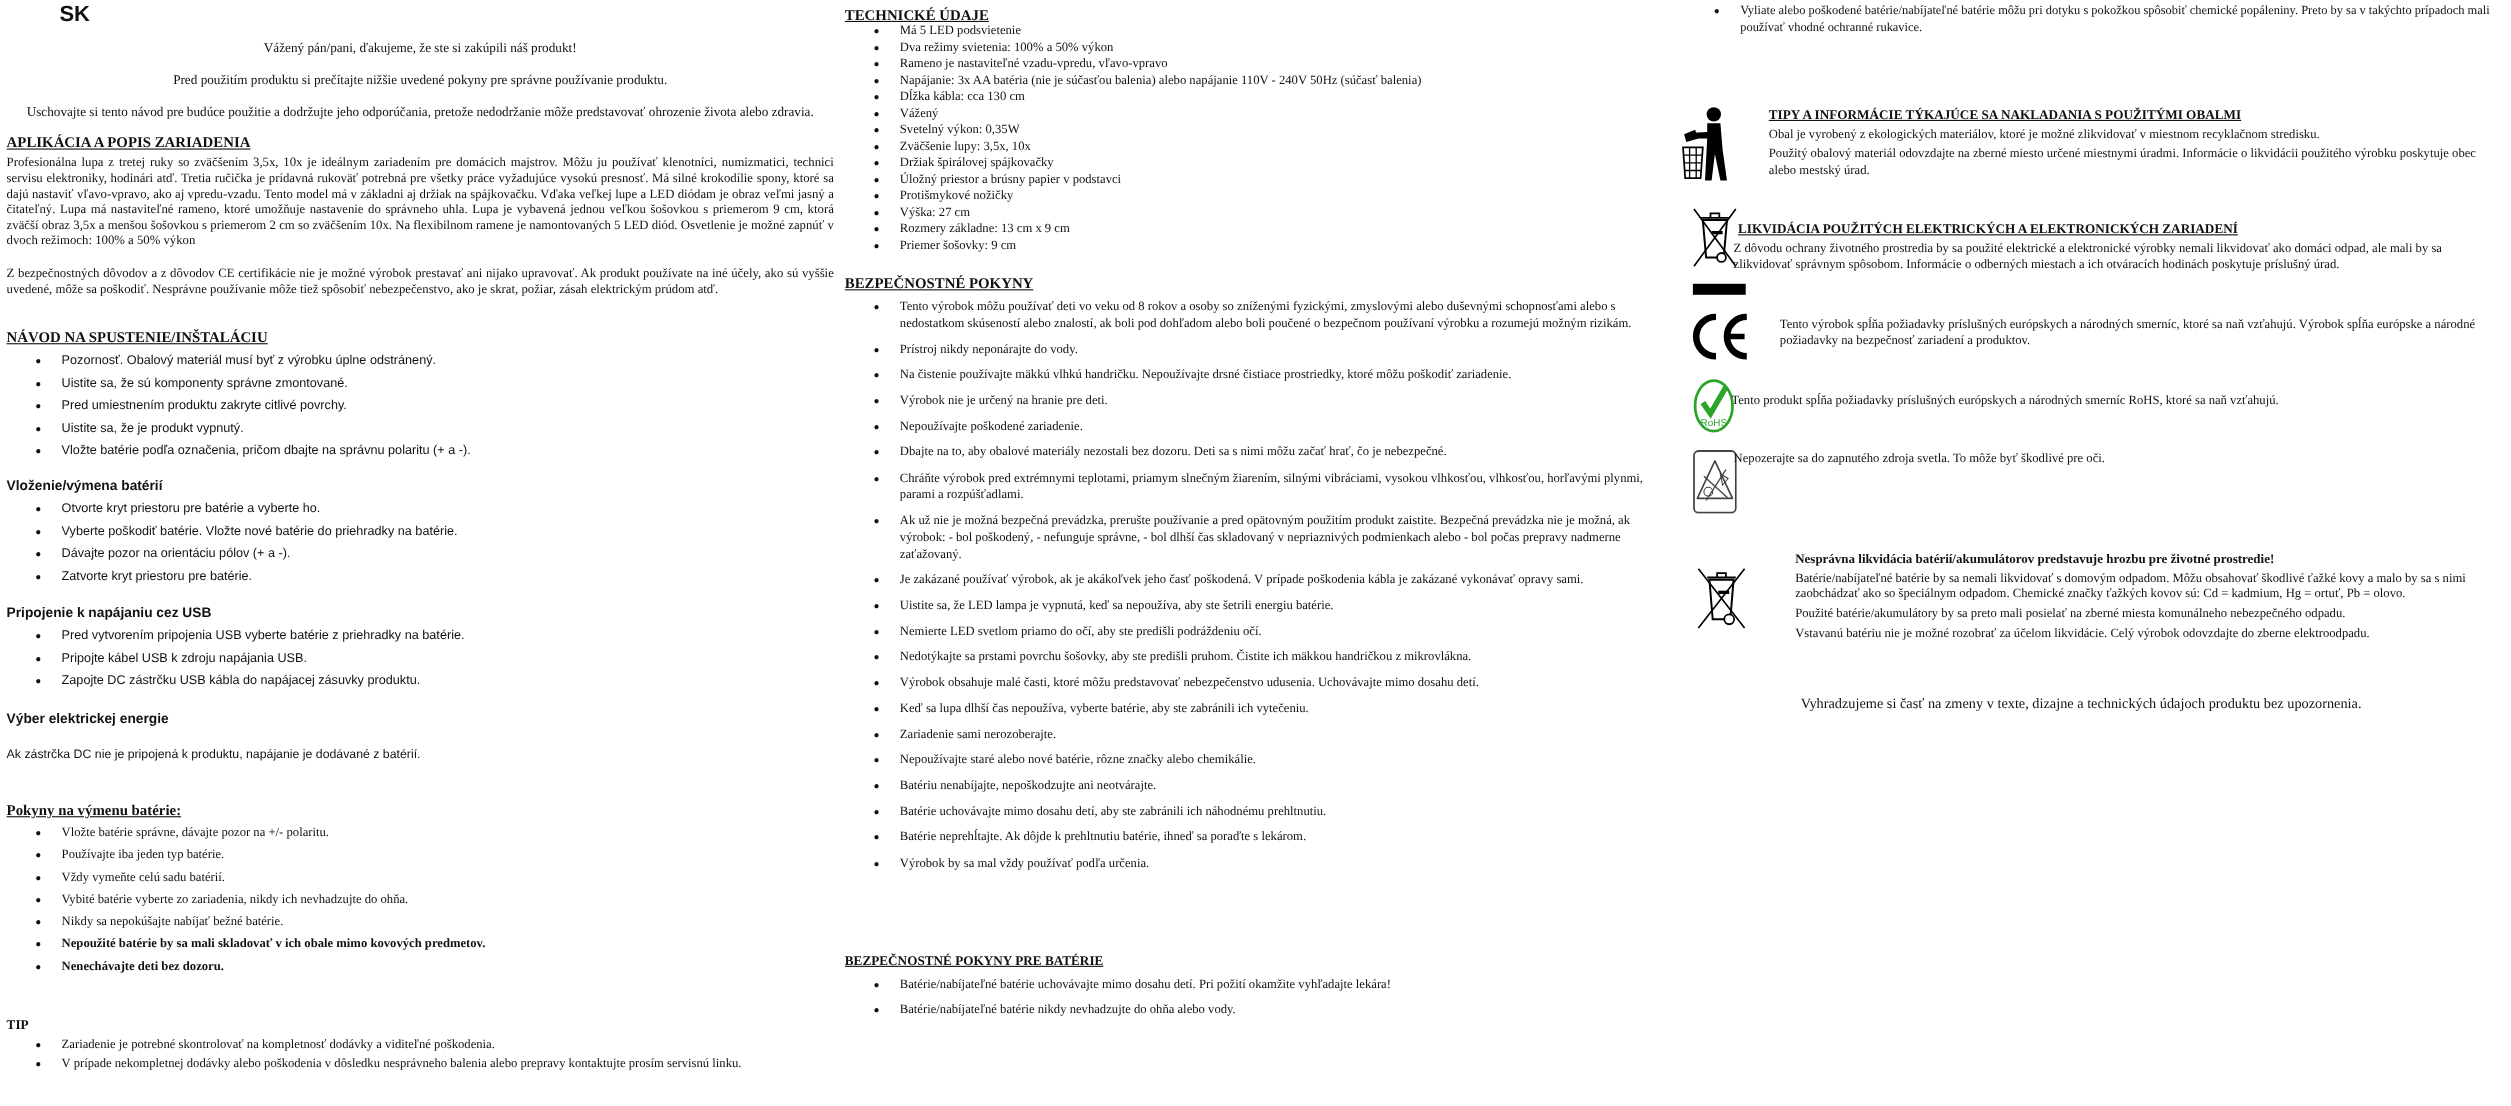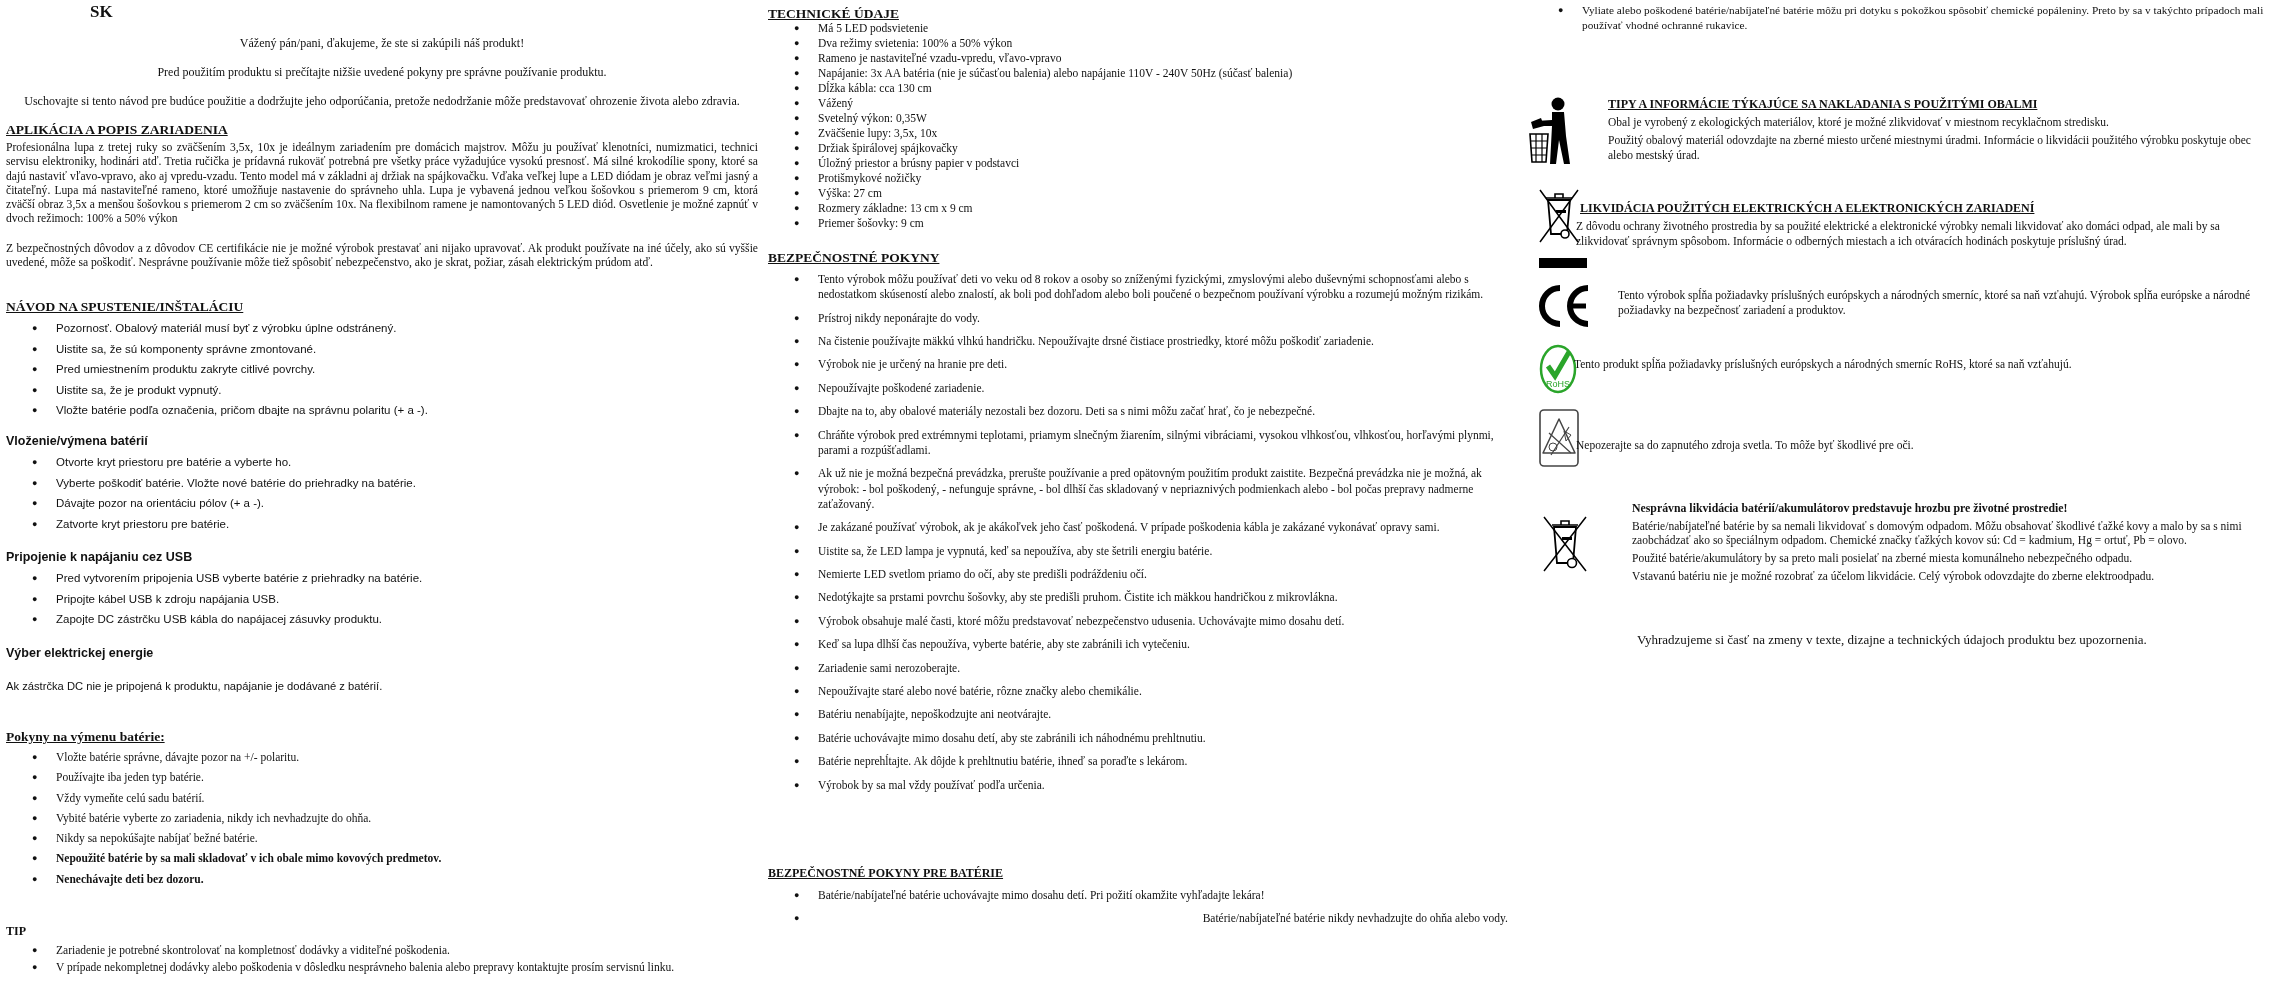--- a/index.html
+++ b/index.html
@@ -1,21 +1,21 @@
 <!DOCTYPE html>
 <html><head>
 <meta charset="utf-8">
 <style>
   html, body { margin:0; padding:0; background:#ffffff; }
   body { width:2283px; height:1005px; position:relative; overflow:hidden; color:#111; font-family:"Liberation Serif", serif; }
   .col { position:absolute; top:0; }
   #col1 { left:6px; width:752px; }
   #col2 { left:768px; width:740px; }
   #col3 { left:1532px; width:745px; }
-  .sk { font-family:Liberation Serif, serif; font-weight:bold; font-size:17px; position:absolute; left:48px; top:2px;margin-left:36px; }
+  .sk { font-family:Liberation Sans, sans-serif; font-weight:bold; font-size:20px; position:absolute; left:48px; top:2px; }
   .center { text-align:center; font-size:12px; position:absolute; left:0; width:752px; }
   .h-ul { font-weight:bold; font-size:13.5px; text-decoration:underline; position:absolute; left:0; white-space:nowrap; }
   .h-sans { font-family:"Liberation Sans", sans-serif; font-weight:bold; font-size:12.5px; position:absolute; left:0; white-space:nowrap; }
   .para { font-size:11.6px; line-height:14.3px; text-align:justify; position:absolute; left:0; width:752px; }
   ul.bl { list-style:none; margin:0; padding:0; position:absolute; }
   ul.bl li { position:relative; padding-left:50px; font-size:11.5px; line-height:14.3px; }
   ul.bl li::before { content:"\25CF"; position:absolute; left:26px; top:0; font-size:9px; }
   .sans li { font-family:"Liberation Sans", sans-serif; font-size:11.2px; }
   .p { font-size:11.5px; position:absolute; white-space:nowrap; }
   .icon { position:absolute; }
@@ -118,21 +118,21 @@
       <li style="line-height: 15.3px; margin-bottom: 8.1px;">Nepoužívajte staré alebo nové batérie, rôzne značky alebo chemikálie.</li>
       <li style="line-height: 15.3px; margin-bottom: 8.1px;">Batériu nenabíjajte, nepoškodzujte ani neotvárajte.</li>
       <li style="line-height: 15.3px; margin-bottom: 8.1px;">Batérie uchovávajte mimo dosahu detí, aby ste zabránili ich náhodnému prehltnutiu.</li>
       <li style="line-height: 15.3px; margin-bottom: 8.1px;">Batérie neprehĺtajte. Ak dôjde k prehltnutiu batérie, ihneď sa poraďte s lekárom.</li>
       <li style="line-height: 15.3px; margin-bottom: 8.1px;">Výrobok by sa mal vždy používať podľa určenia.</li>
     </ul>
 
   <div class="h-ul" style="top:866px; font-size:12px;">BEZPEČNOSTNÉ POKYNY PRE BATÉRIE</div>
   <ul class="bl" id="battery-safety-list" style="top:888px; width:740px;">
       <li style="line-height: 15.3px; margin-bottom: 8.1px;">Batérie/nabíjateľné batérie uchovávajte mimo dosahu detí. Pri požití okamžite vyhľadajte lekára!</li>
-      <li style="line-height: 15.3px; margin-bottom: 23px; text-align: right;">Batérie/nabíjateľné batérie nikdy nevhadzujte do ohňa alebo vody.</li>
+      <li style="line-height: 15.3px; margin-bottom: 23px;">Batérie/nabíjateľné batérie nikdy nevhadzujte do ohňa alebo vody.</li>
     </ul>
 </div>
 
 <div id="col3" class="col">
   <ul class="bl" style="top:3px; width:745px;">
     <li style="line-height:15px; font-size:11.3px;">Vyliate alebo poškodené batérie/nabíjateľné batérie môžu pri dotyku s pokožkou spôsobiť chemické popáleniny. Preto by sa v takýchto prípadoch mali používať vhodné ochranné rukavice.</li>
   </ul>
 
   <div class="icon" style="left:-4px; top:96px; width:48px; height:70px;">
     <svg width="48" height="70" viewBox="0 0 48 70">
@@ -180,21 +180,21 @@
 
   <div class="icon" style="left:7px; top:409px; width:40px; height:58px;">
     <svg width="40" height="58" viewBox="0 0 40 58">
       <rect x="1" y="1" width="38" height="56" rx="4" fill="#fff" stroke="#444" stroke-width="1.6"></rect>
       <path d="M20 10 L36 44 L4 44 Z" fill="none" stroke="#444" stroke-width="1.5" stroke-linejoin="round"></path>
       <circle cx="14" cy="38" r="4" fill="none" stroke="#444" stroke-width="1"></circle>
       <path d="M25 22 L32 26 L27 32 Z" fill="none" stroke="#444" stroke-width="1"></path>
       <path d="M10 24 L32 44 M30 18 L12 46" stroke="#444" stroke-width="1.2"></path>
     </svg>
   </div>
-  <div class="rt" style="left:44px; top:438px; white-space:nowrap;">Nepozerajte sa do zapnutého zdroja svetla. To môže byť škodlivé pre oči.</div>
+  <div class="rt" style="left:44px; top:410px; white-space:nowrap;">Nepozerajte sa do zapnutého zdroja svetla. To môže byť škodlivé pre oči.</div>
 
   <div class="icon" style="left:10px; top:515px; width:46px; height:60px;">
     <svg width="46" height="60" viewBox="0 0 46 60">
       <path d="M12 12 L34 12 L31 48 L15 48 Z" fill="none" stroke="#000" stroke-width="1.8"></path>
       <path d="M10 10 L36 10 M19 6 L27 6 L27 10 L19 10 Z" fill="none" stroke="#000" stroke-width="1.6"></path>
       <rect x="20" y="22" width="10" height="3" fill="#000"></rect>
       <circle cx="30" cy="48" r="4.5" fill="#fff" stroke="#000" stroke-width="1.6"></circle>
       <path d="M2 2 L44 56 M44 2 L2 56" stroke="#000" stroke-width="1.5"></path>
     </svg>
   </div>

